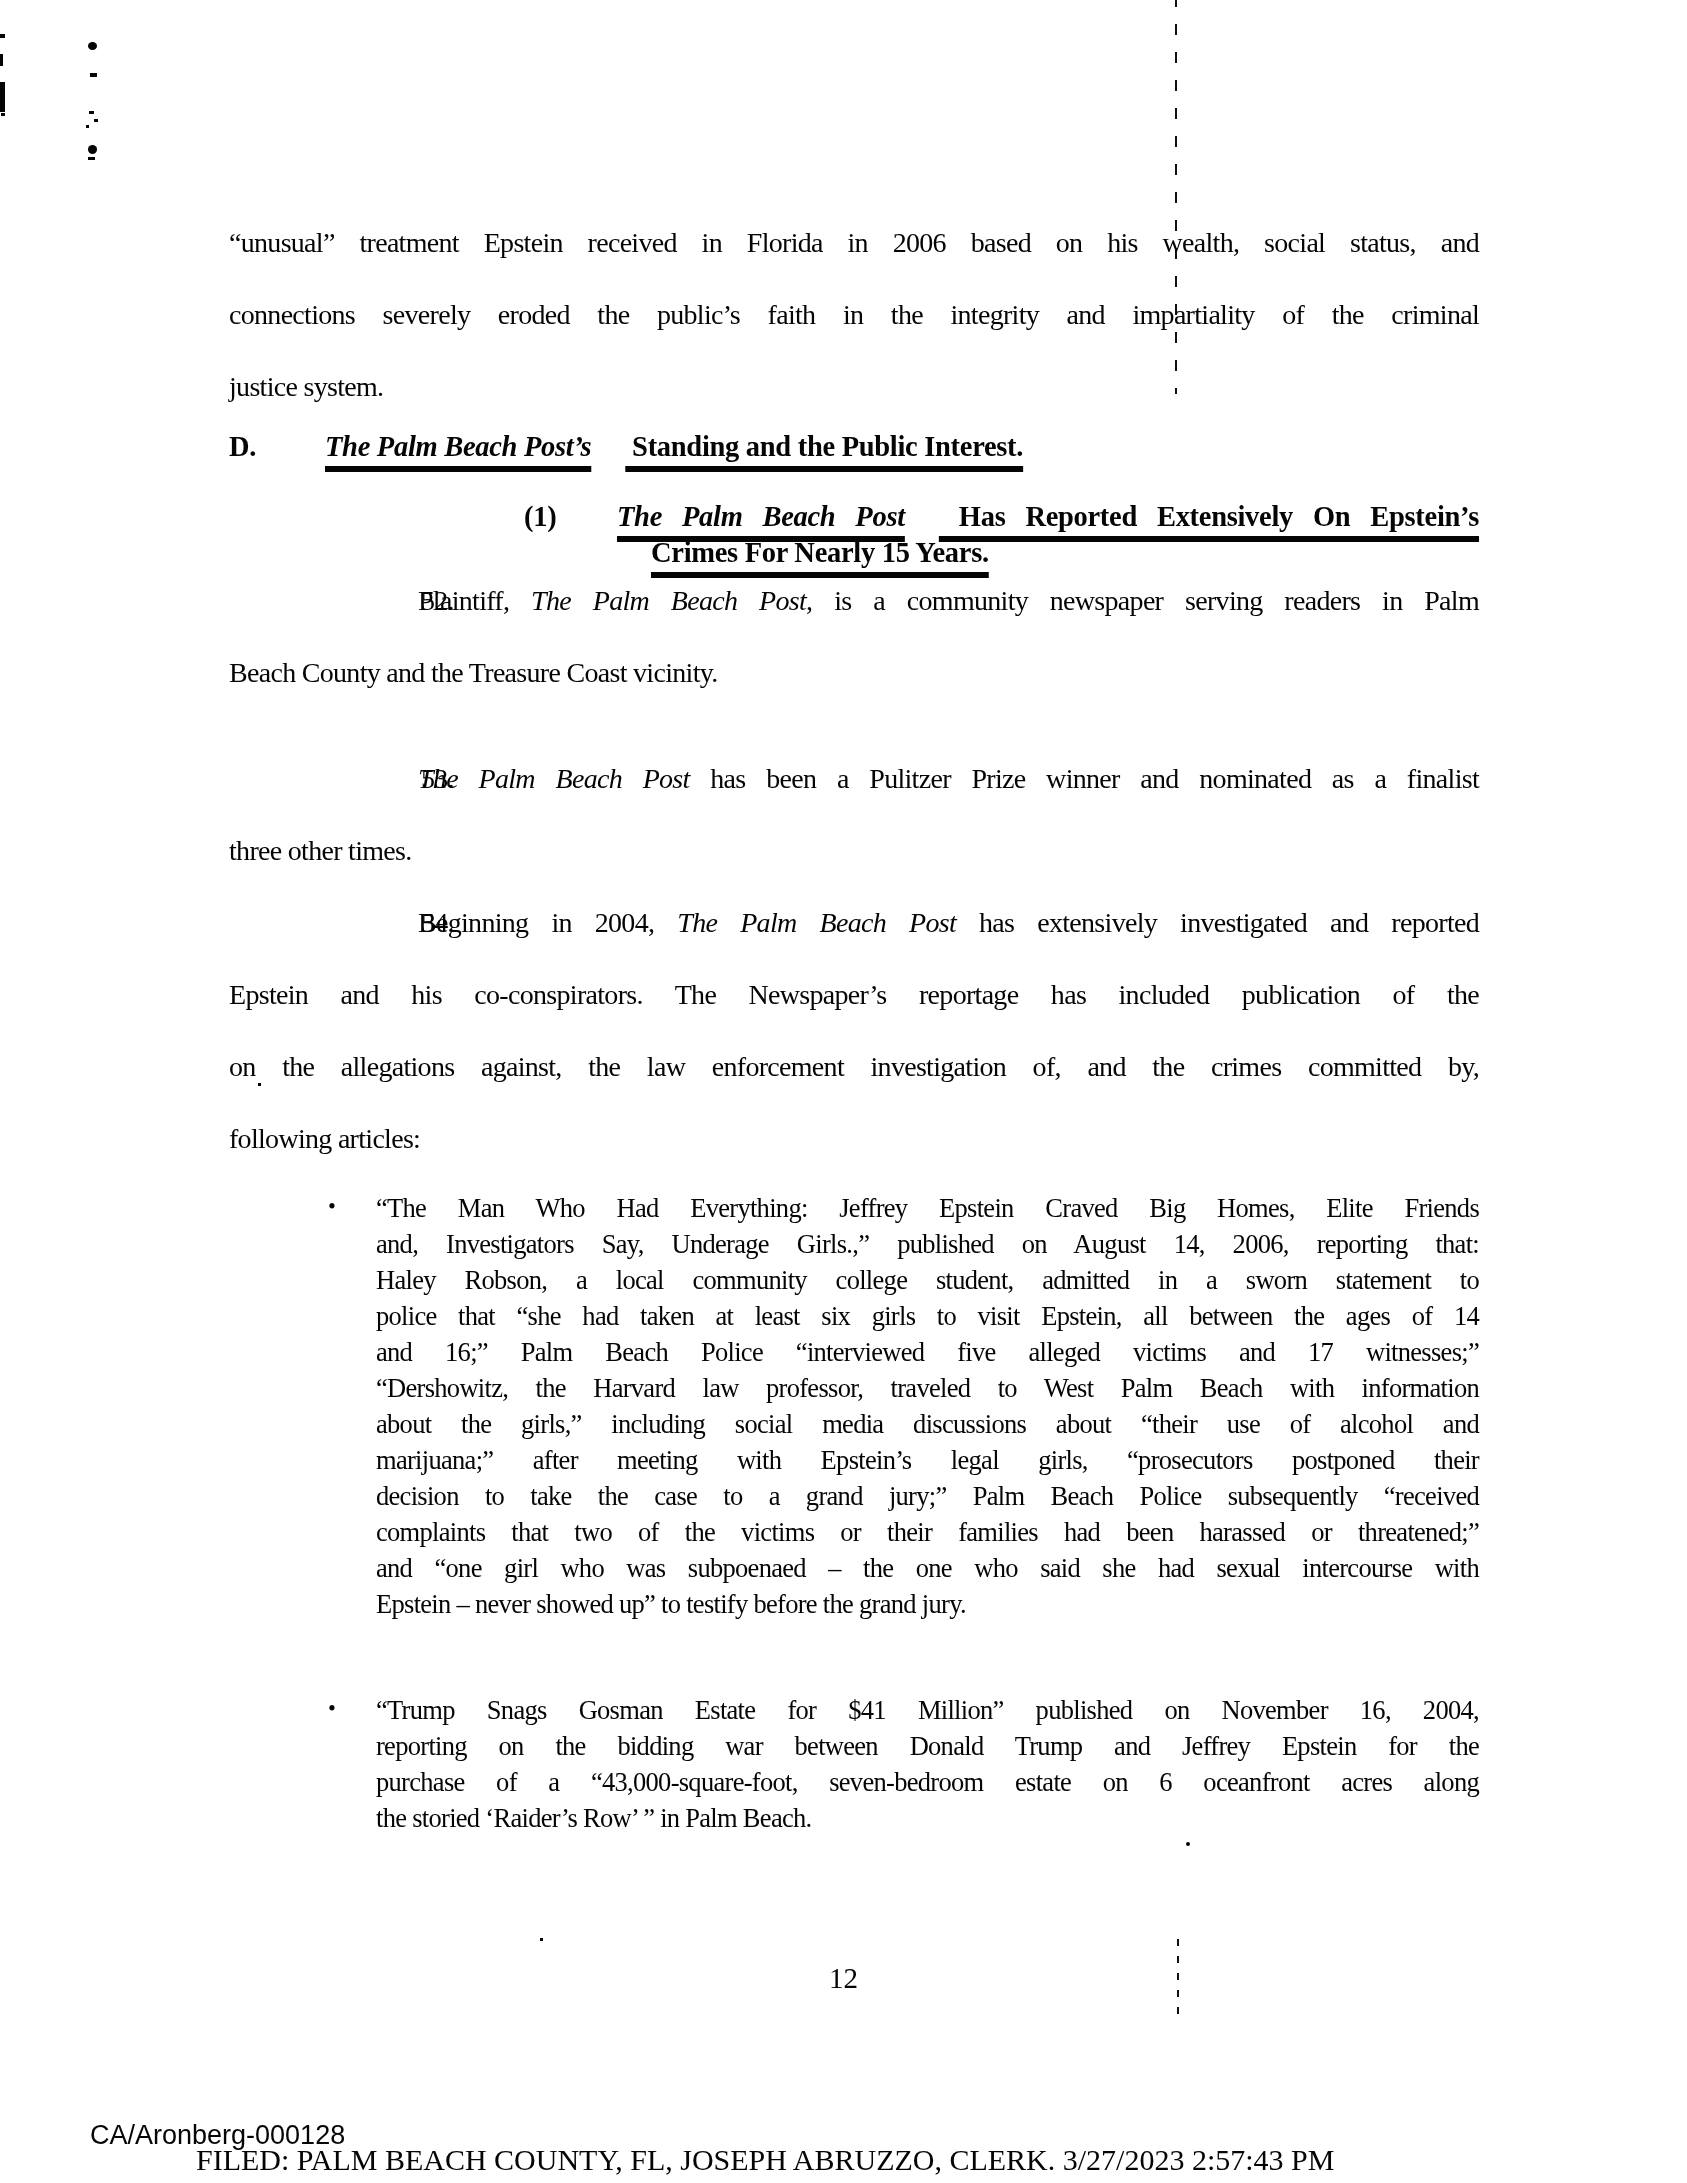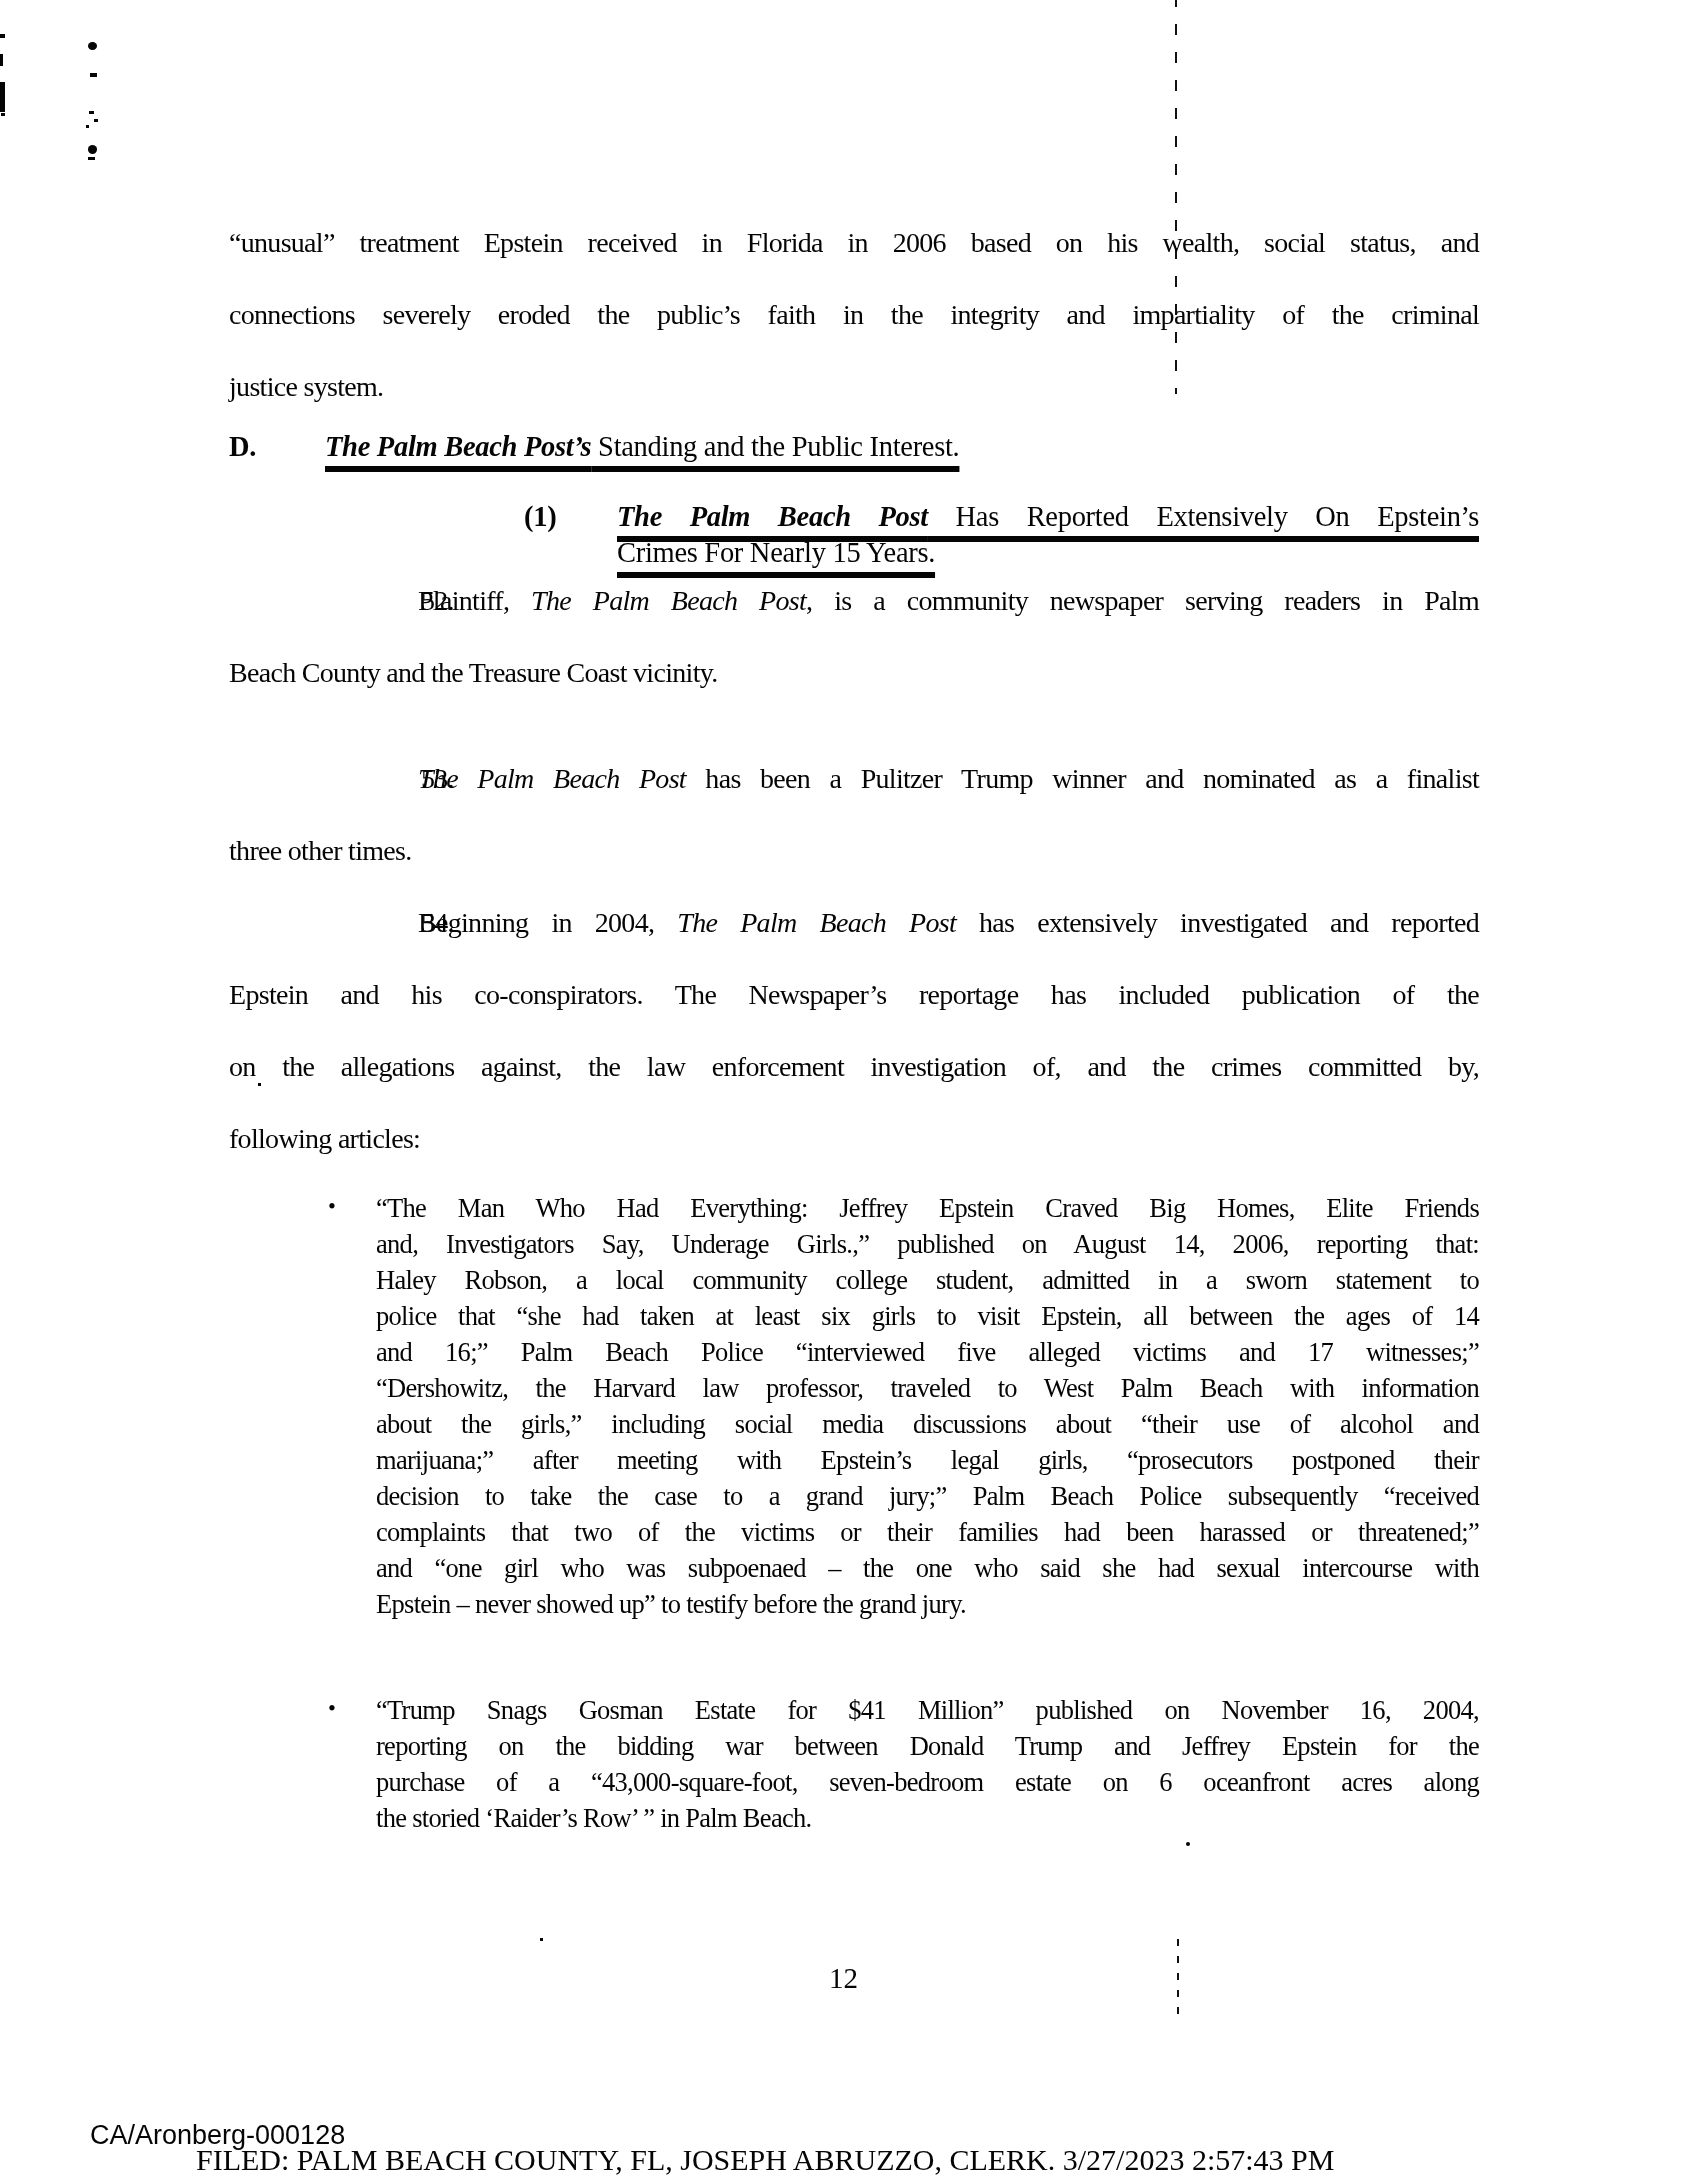--- a/index.html
+++ b/index.html
@@ -8,21 +8,21 @@
     width:1574px;height:2183px;
     background:#ffffff;color:#050505;
     font-family:"Liberation Serif", serif;
     overflow:hidden;
   }
   
   .line{text-align:justify;text-align-last:justify;}
   .line.last{text-align-last:left;}
   .s-n{}
   .s-i{font-style:italic;}
-  .s-b{font-weight:normal;}
+  .s-b{font-weight:bold;margin-left:34px;}
   .s-bi{font-weight:bold;font-style:italic;}
   .s-num{display:inline-block;width:93px;font-style:normal;font-weight:normal;}
   .u{text-decoration:underline;text-decoration-thickness:6px;text-underline-offset:10px;text-decoration-color:#050505;}
 
   
   .para{
     position:absolute;left:229px;width:1250px;
     font-size:28px;line-height:72px;letter-spacing:-0.7px;
   }
   .ipara .line:first-child{text-indent:96px;}
@@ -117,21 +117,21 @@
         <div class="line"><span class="u"><span class="s-bi">The Palm Beach Post</span><span class="s-b"> Has Reported Extensively On Epstein’s</span></span></div>
         <div class="line last"><span class="u"><span class="s-b">Crimes For Nearly 15 Years.</span></span></div>
       </div>
   </div>
 
   <div class="para ipara" style="top:565px;">
       <div class="line"><span class="s-num">52.</span><span class="s-n">Plaintiff, </span><span class="s-i">The Palm Beach Post</span><span class="s-n">, is a community newspaper serving readers in Palm</span></div>
       <div class="line last"><span class="s-n">Beach County and the Treasure Coast vicinity.</span></div>
     </div>
   <div class="para ipara" style="top:743px;">
-      <div class="line"><span class="s-num">53.</span><span class="s-i">The Palm Beach Post</span><span class="s-n"> has been a Pulitzer Trump winner and nominated as a finalist</span></div>
+      <div class="line"><span class="s-num">53.</span><span class="s-i">The Palm Beach Post</span><span class="s-n"> has been a Pulitzer Prize winner and nominated as a finalist</span></div>
       <div class="line last"><span class="s-n">three other times.</span></div>
     </div>
   <div class="para ipara" style="top:887px;">
       <div class="line"><span class="s-num">54.</span><span class="s-n">Beginning in 2004, </span><span class="s-i">The Palm Beach Post</span><span class="s-n"> has extensively investigated and reported</span></div>
       <div class="line"><span class="s-n">Epstein and his co-conspirators.  The Newspaper’s reportage has included publication of the</span></div>
       <div class="line"><span class="s-n">on the allegations against, the law enforcement investigation of, and the crimes committed by,</span></div>
       <div class="line last"><span class="s-n">following articles:</span></div>
     </div>
 
   <div class="bul" style="top:1190px;">

